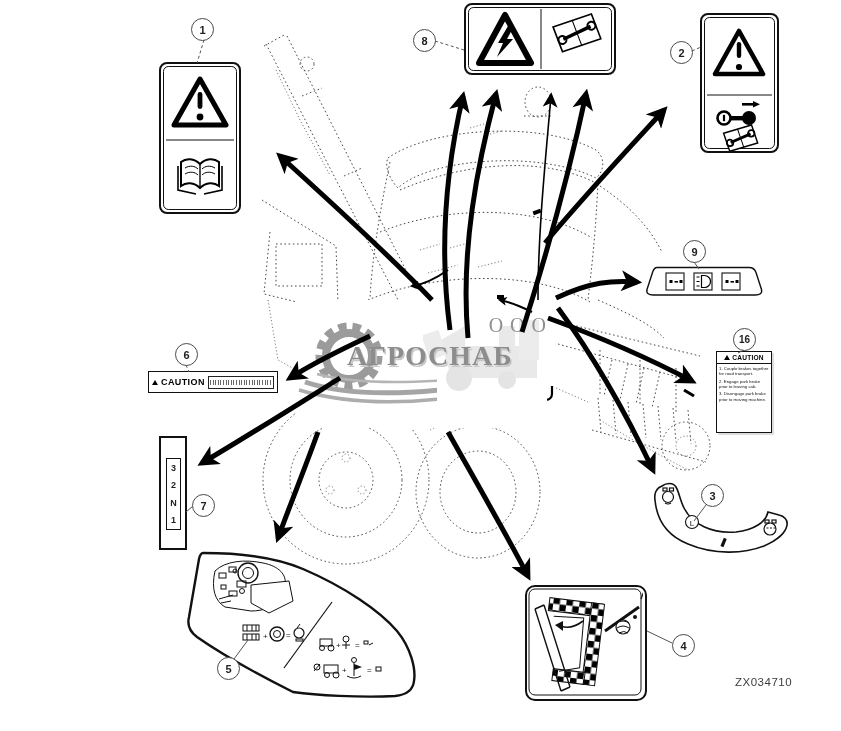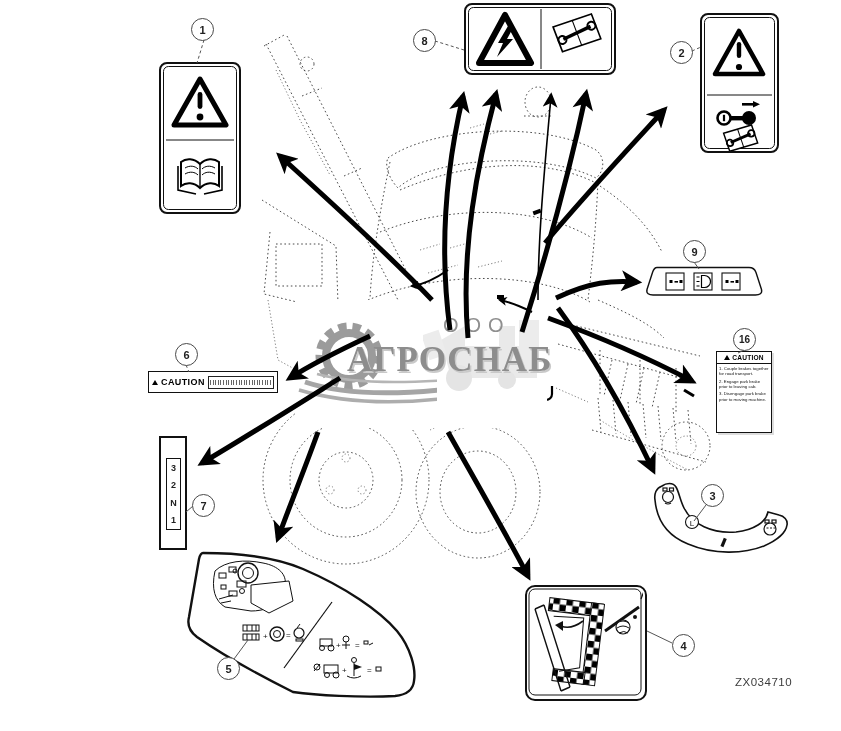--- a/index.html
+++ b/index.html
@@ -38,24 +38,24 @@
       border-bottom:1.2px solid #111;font-size:6.6px;font-weight:bold;letter-spacing:.2px;}
   #decal10 .bd{padding:2px 2px 0 2px;}
   #decal10 .it{font-size:4.3px;line-height:1.2;margin-bottom:2.4px;color:#111;}
   
   #decal7{left:159px;top:436px;width:28px;height:114px;border:2px solid #111;}
   #decal7 .inner{position:absolute;left:5px;top:20px;width:13px;height:70px;border:1.2px solid #111;
       display:flex;flex-direction:column;align-items:center;justify-content:space-around;
       font-size:9px;font-weight:bold;color:#222;}
   
   #wm{position:absolute;left:295px;top:300px;width:252px;height:128px;background:#fff;z-index:10;}
-  #wm .ooo{position:absolute;left:148px;top:14px;width:110px;text-align:left;
-      font-family:Liberation Sans, sans-serif;font-size:20px;letter-spacing:7px;color:#8f8f8f;}
+  #wm .ooo{position:absolute;left:148px;top:14px;width:110px;text-align:right;
+      font-family:Liberation Serif, serif;font-size:20px;letter-spacing:7px;color:#8f8f8f;}
   #wm .nm{position:absolute;left:52px;top:40px;font-family:"Liberation Serif",serif;
-      font-weight:bold;font-size:35px;letter-spacing:1px;color:#8d8d8d;text-shadow:1.5px 1.5px 0 #c9c9c9;}
+      font-weight:bold;font-size:28px;letter-spacing:1px;color:#8d8d8d;text-shadow:1.5px 1.5px 0 #c9c9c9;}
   #figcode{position:absolute;left:735px;top:676px;font-size:11.5px;color:#3d3d3d;z-index:40;letter-spacing:.5px;}
 </style>
 </head>
 <body>
 
 <div id="canvas">
 
   <svg class="layer" width="841" height="731">
     <g>
       <path class="d" d="M266,44 L398,300"></path>

